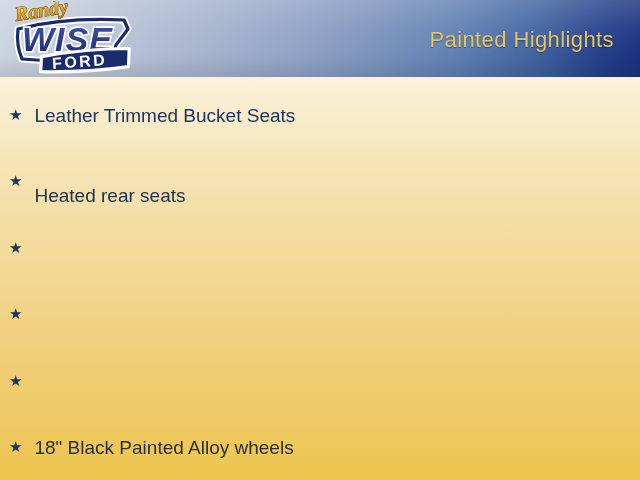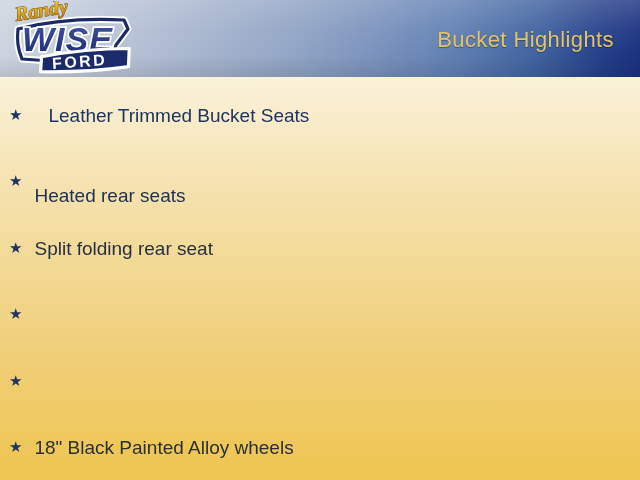--- a/index.html
+++ b/index.html
@@ -123,21 +123,21 @@
     line-height: 1;
     color: #1f3560;
     flex: 0 0 auto;
     transform: translateY(-1px);
   }
   .hl-text {
     font-size: 19px;
     color: #21314d;
     line-height: 1;
   }
-  .hl-item:nth-child(1) .hl-text { color: #1f3560; margin-left: 14px; }
+  .hl-item:nth-child(1) .hl-text { color: #1f3560; }
   .hl-item:nth-child(2) .hl-text { color: #213352; margin-top: 28px; }
   .hl-item:nth-child(3) .hl-text { color: #26303f; }
   .hl-item:nth-child(4) .hl-text { color: #2a2f33; }
   .hl-item:nth-child(5) .hl-text { color: #2b2e2d; }
   .hl-item:nth-child(6) .hl-text { color: #2c2f33; }
 </style>
 </head>
 <body>
 
 <div id="slide">
@@ -167,38 +167,37 @@
 
         <text x="12" y="20" font-family="'Liberation Serif', serif" font-size="20" font-weight="bold" font-style="italic" transform="rotate(-9 12 20)" fill="url(#goldGrad)" stroke="#6b4a08" stroke-width="0.9" paint-order="stroke fill">Randy</text>
 
         <g transform="rotate(-4 90 60)">
           <path d="M38 52 Q85 47 126 50 L124 68 Q84 71 36 67 Z" fill="#1b2a6b" stroke="#ffffff" stroke-width="3.2" stroke-linejoin="round"></path>
           <text x="48" y="65" font-family="'Liberation Sans', sans-serif" font-size="16" font-weight="bold" letter-spacing="2.5" fill="#ffffff">FORD</text>
         </g>
       </svg>
     </div>
 
-    <div id="header-title">Bucket Highlights</div>
+    <div id="header-title">Painted Highlights</div>
   </div>
 
   <ul id="highlights">
 
     <li class="hl-item">
       <span class="hl-bullet">★</span>
       <span class="hl-text">Leather Trimmed Bucket Seats</span>
     </li>
 
     <li class="hl-item">
       <span class="hl-bullet">★</span>
       <span class="hl-text">Heated rear seats</span>
     </li>
 
     <li class="hl-item">
       <span class="hl-bullet">★</span>
-      <span class="hl-text">Split folding rear seat</span>
     </li>
 
     <li class="hl-item">
       <span class="hl-bullet">★</span>
     </li>
 
     <li class="hl-item">
       <span class="hl-bullet">★</span>
     </li>
 

